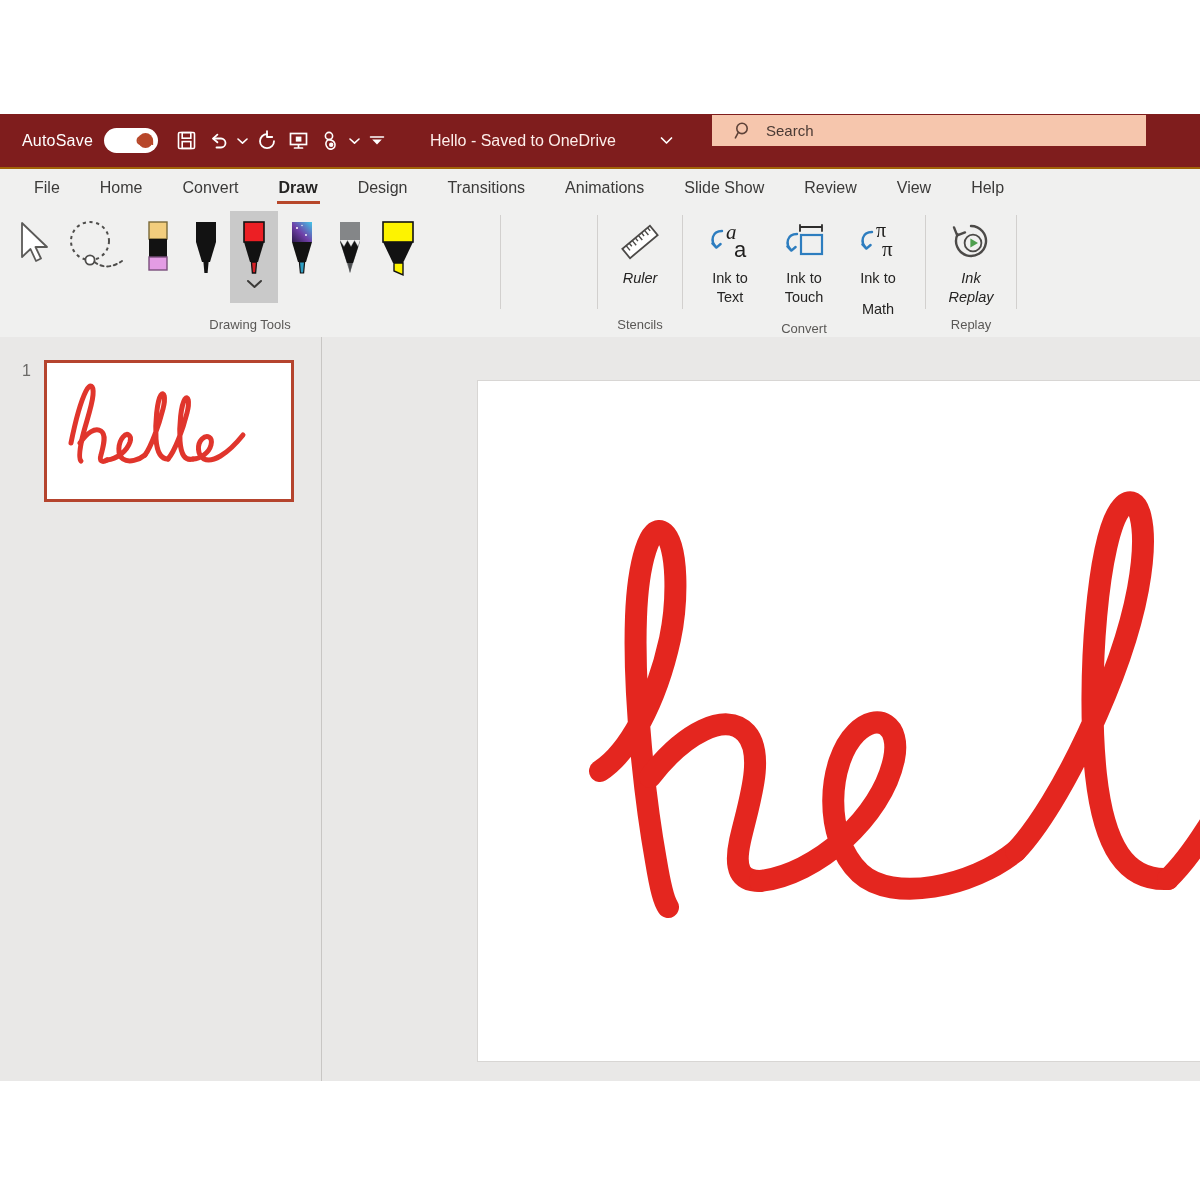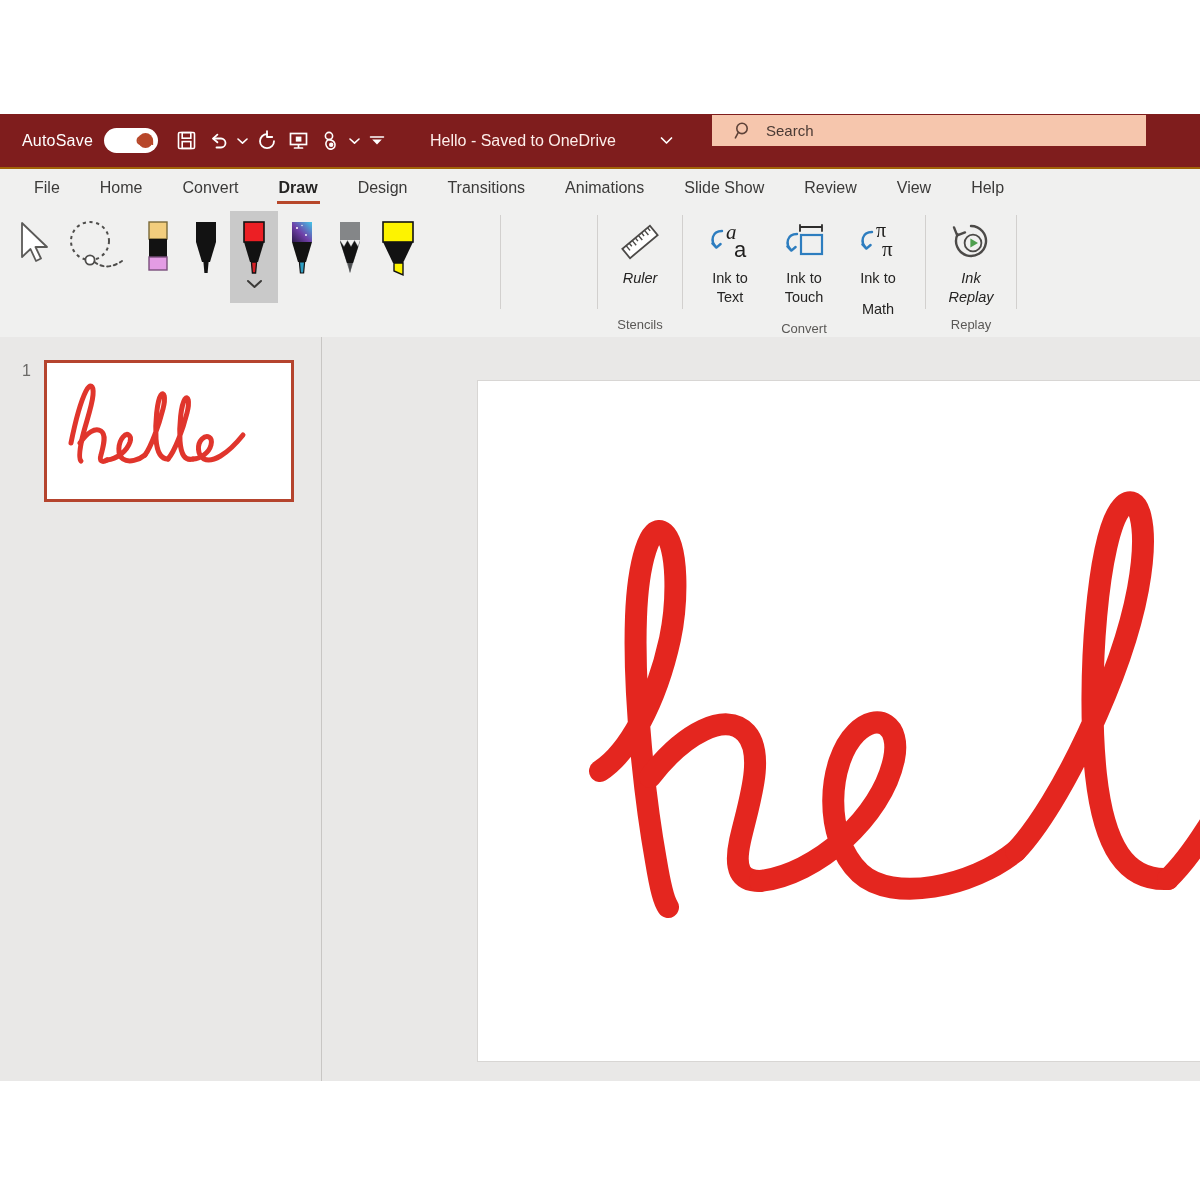--- a/index.html
+++ b/index.html
@@ -430,20 +430,21 @@
         </div>
 
         <div class="tool">
           <svg width="40" height="62" viewBox="0 0 40 62" aria-hidden="true">
             <rect x="5" y="3" width="30" height="20" fill="#fdf300" stroke="#121212" stroke-width="1.6"></rect>
             <path d="M5 23 L35 23 L25 44 L15 44 Z" fill="#121212"></path>
             <path d="M16 44 L25 44 L25 56 L16 52 Z" fill="#fdf300" stroke="#121212" stroke-width="1.4"></path>
           </svg>
         </div>
       </div>
+      <div class="group-label">Drawing Tools</div>
     </div>
 
     <div class="group-sep"></div>
 
     <div class="group" style="width:96px">
       <div class="group-label"></div>
     </div>
 
     <div class="group-sep"></div>
 

